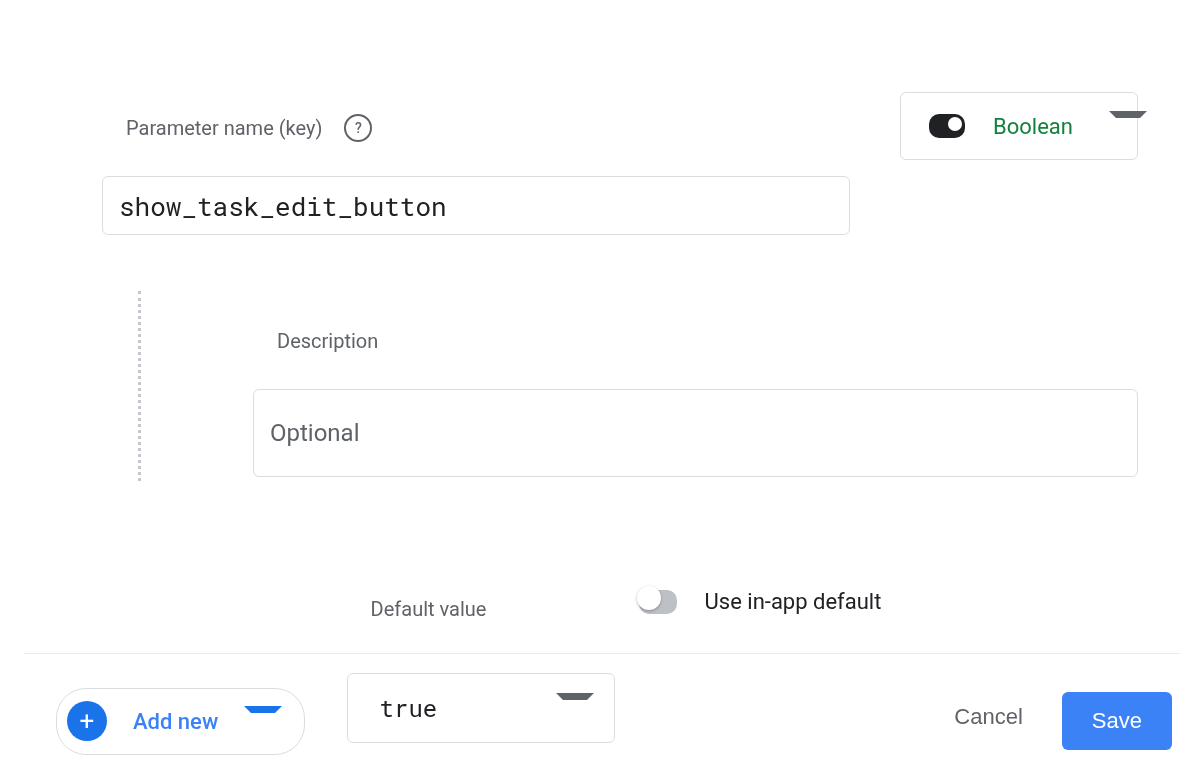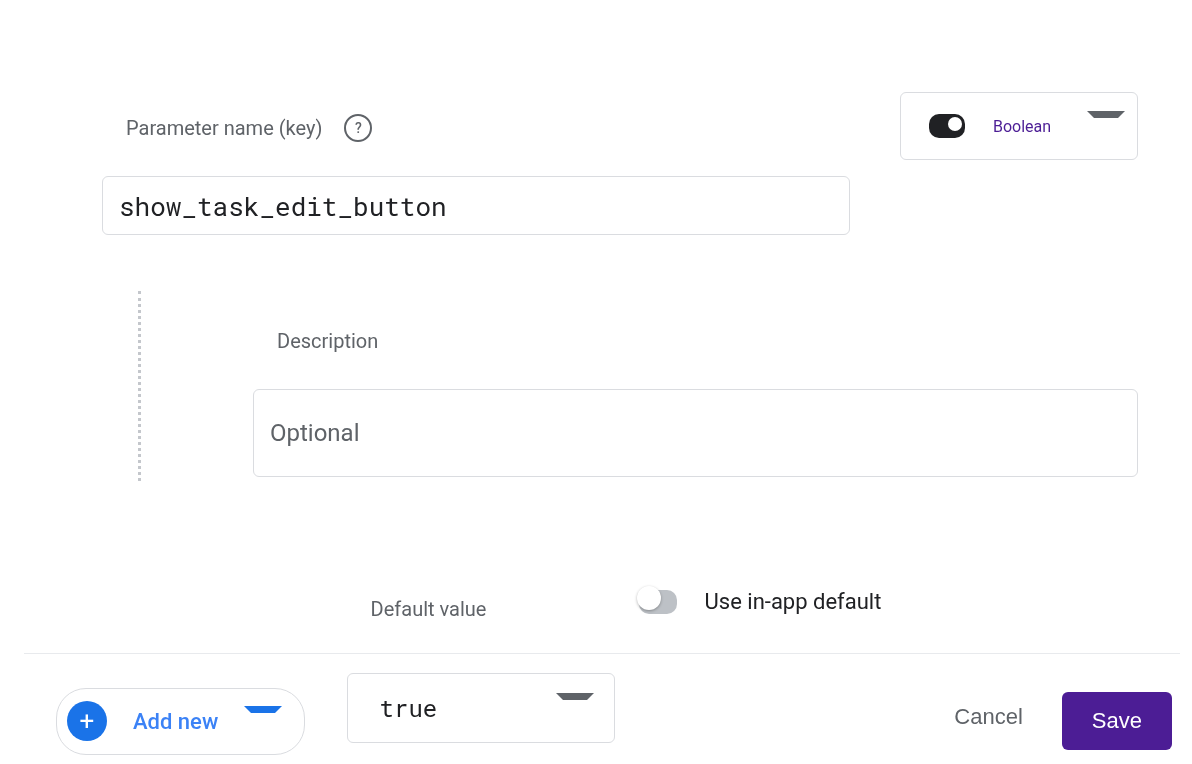--- a/index.html
+++ b/index.html
@@ -78,22 +78,22 @@
       justify-content: space-between;
       cursor: pointer;
       gap: 12px;
     }
     .select-left {
       display: flex;
       align-items: center;
       gap: 16px;
     }
     .select-value {
-      font-size: 16px;
-      color: #4c1d95;
+      font-size: 22px;
+      color: #15803d;
     }
     .dropdown-arrow {
       width: 0;
       height: 0;
       border-left: 7px solid transparent;
       border-right: 7px solid transparent;
       border-top: 7px solid #5f6368;
     }
     .toggle-icon {
       width: 36px;
@@ -249,21 +249,21 @@
     .cancel-btn {
       color: #5f6368;
       font-size: 22px;
       font-weight: 500;
       background: none;
       border: none;
       cursor: pointer;
       padding: 12px 18px;
     }
     .save-btn {
-      background: #4c1d95;
+      background: #3b82f6;
       color: #fff;
       font-size: 22px;
       font-weight: 500;
       border: none;
       border-radius: 6px;
       padding: 16px 30px;
       cursor: pointer;
     }
   </style>
 </head>

